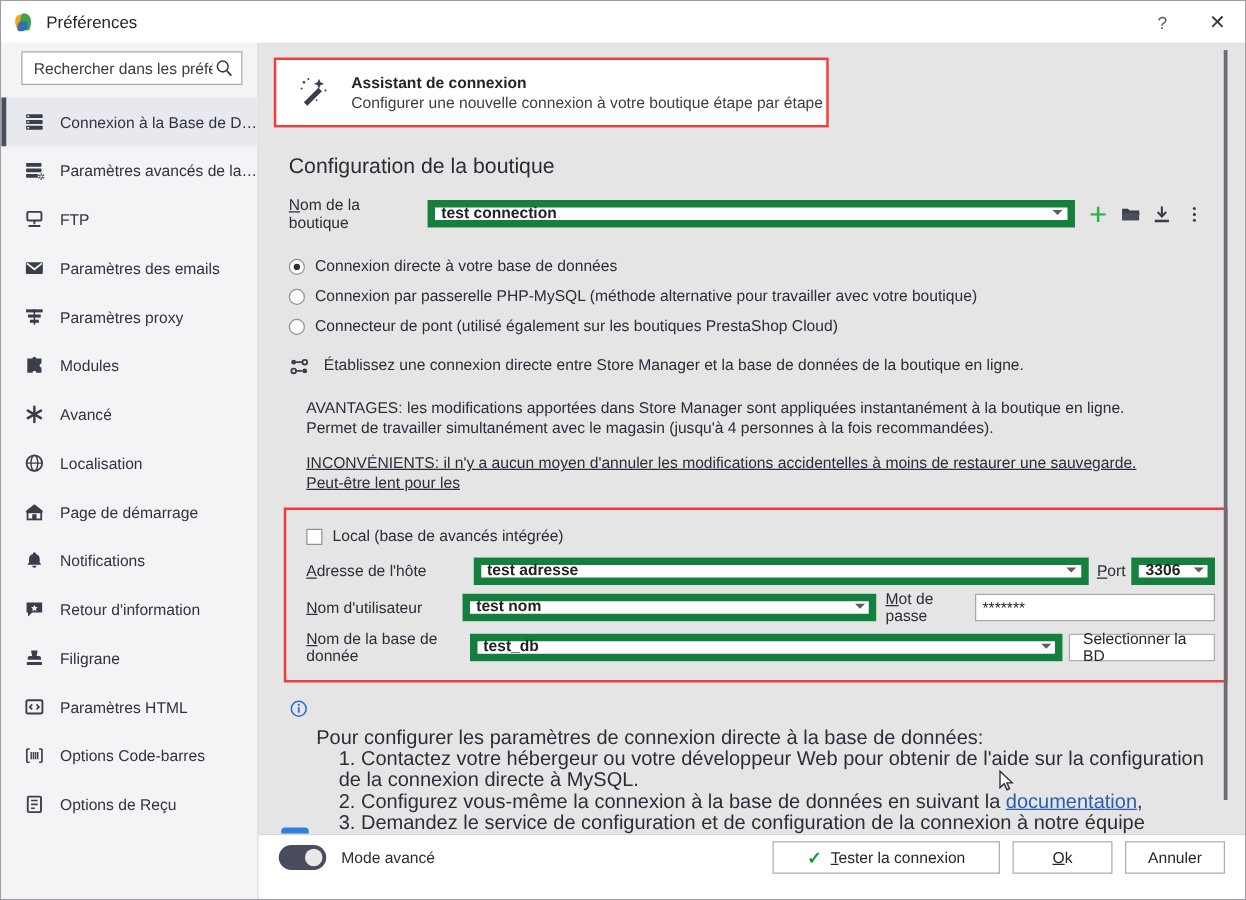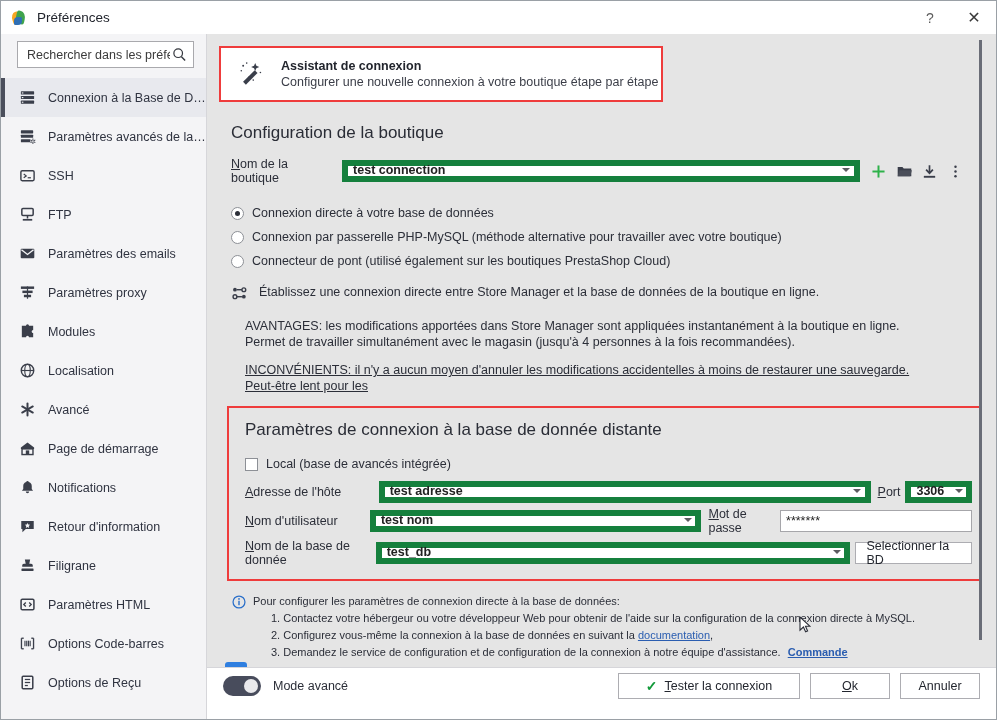--- a/index.html
+++ b/index.html
@@ -162,21 +162,21 @@
   .redbox h3 {
     font-size: 17px; font-weight: normal; color: #2a2d36; margin: 2px 0 13px 8px;
   }
   .checkbox {
     width: 13px; height: 13px; border: 1px solid #8d9096; background: #fff;
     margin-right: 8px; flex: 0 0 auto;
   }
 
   .info-block { display: flex; margin: 12px 0 0 12px; }
   .info-ico { width: 18px; flex: 0 0 auto; margin-right: 4px; padding-top: 1px; }
-  .info-text { font-size: 11px; line-height: 17px; color: #2b2e38; }
+  .info-text { font-size: 16px; line-height: 17px; color: #2b2e38; margin-top: 24px; }
   .info-text a { color: #2a5db0; }
 
   .blue-partial {
     position: absolute; left: 18px; bottom: 0; width: 22px; height: 5px;
     background: #2f7fe0; border-radius: 3px 3px 0 0;
   }
 
   
   .footer {
     height: 52px; min-height: 52px;
@@ -266,30 +266,20 @@
             <svg viewBox="0 0 18 18" width="17" height="17">
                 <rect x="2" y="2.5" width="13" height="3.2" rx="0.6" fill="#3a3e4a"></rect>
                 <rect x="2" y="7.2" width="13" height="3.2" rx="0.6" fill="#3a3e4a"></rect>
                 <rect x="2" y="11.9" width="10" height="3.2" rx="0.6" fill="#3a3e4a"></rect>
                 <text x="11.5" y="17" font-size="8" fill="#3a3e4a">✲</text>
               </svg>
           </span>
           <span class="nav-label">Paramètres avancés de la bas…</span>
         </div>
 
-        <div class="nav-item">
-          <span class="ico">
-            <svg viewBox="0 0 18 18" width="17" height="17">
-                <rect x="2" y="4" width="14" height="10.5" rx="1.4" fill="none" stroke="#3a3e4a" stroke-width="1.5"></rect>
-                <polyline points="5,7.5 7.6,9.4 5,11.3" fill="none" stroke="#3a3e4a" stroke-width="1.3"></polyline>
-                <line x1="9.2" y1="11.4" x2="12.6" y2="11.4" stroke="#3a3e4a" stroke-width="1.3"></line>
-              </svg>
-          </span>
-          <span class="nav-label">SSH</span>
-        </div>
 
         <div class="nav-item">
           <span class="ico">
             <svg viewBox="0 0 18 18" width="17" height="17">
                 <rect x="3" y="2.6" width="12" height="7.4" rx="1.2" fill="none" stroke="#3a3e4a" stroke-width="1.6"></rect>
                 <line x1="9" y1="10" x2="9" y2="13.2" stroke="#3a3e4a" stroke-width="1.6"></line>
                 <line x1="4" y1="14.6" x2="14" y2="14.6" stroke="#3a3e4a" stroke-width="1.8"></line>
               </svg>
           </span>
           <span class="nav-label">FTP</span>
@@ -317,44 +307,44 @@
           <span class="nav-label">Paramètres proxy</span>
         </div>
 
         <div class="nav-item">
           <span class="ico">
             <svg viewBox="0 0 18 18" width="17" height="17">
                 <path d="M3 3h4.4a1.6 1.6 0 113.2 0H15v4.3a1.6 1.6 0 100 3.2V15H10.6a1.6 1.6 0 10-3.2 0H3z" fill="#3a3e4a"></path>
               </svg>
           </span>
           <span class="nav-label">Modules</span>
-        </div>
-
-        <div class="nav-item">
-          <span class="ico">
-            <svg viewBox="0 0 18 18" width="17" height="17">
-                <circle cx="9" cy="9" r="6.6" fill="none" stroke="#3a3e4a" stroke-width="1.5"></circle>
-                <ellipse cx="9" cy="9" rx="2.9" ry="6.6" fill="none" stroke="#3a3e4a" stroke-width="1.2"></ellipse>
-                <line x1="2.4" y1="9" x2="15.6" y2="9" stroke="#3a3e4a" stroke-width="1.2"></line>
-              </svg>
-          </span>
-          <span class="nav-label">Localisation</span>
         </div>
 
         <div class="nav-item">
           <span class="ico">
             <svg viewBox="0 0 18 18" width="17" height="17">
                 <g stroke="#3a3e4a" stroke-width="2.1" stroke-linecap="round">
                   <line x1="9" y1="2.6" x2="9" y2="15.4"></line>
                   <line x1="3.4" y1="5.8" x2="14.6" y2="12.2"></line>
                   <line x1="3.4" y1="12.2" x2="14.6" y2="5.8"></line>
                 </g>
               </svg>
           </span>
           <span class="nav-label">Avancé</span>
+        </div>
+
+        <div class="nav-item">
+          <span class="ico">
+            <svg viewBox="0 0 18 18" width="17" height="17">
+                <circle cx="9" cy="9" r="6.6" fill="none" stroke="#3a3e4a" stroke-width="1.5"></circle>
+                <ellipse cx="9" cy="9" rx="2.9" ry="6.6" fill="none" stroke="#3a3e4a" stroke-width="1.2"></ellipse>
+                <line x1="2.4" y1="9" x2="15.6" y2="9" stroke="#3a3e4a" stroke-width="1.2"></line>
+              </svg>
+          </span>
+          <span class="nav-label">Localisation</span>
         </div>
 
         <div class="nav-item">
           <span class="ico">
             <svg viewBox="0 0 18 18" width="17" height="17">
                 <path d="M9 2.6 16 8v1.6H2V8z" fill="#3a3e4a"></path>
                 <rect x="3.2" y="9.4" width="11.6" height="6" fill="none" stroke="#3a3e4a" stroke-width="1.5"></rect>
                 <rect x="7.2" y="11" width="3.6" height="4.4" fill="#3a3e4a"></rect>
               </svg>
           </span>
@@ -523,21 +513,20 @@
                 <circle cx="13.6" cy="12.4" r="2" fill="#3a3e4a"></circle>
               <line x1="6.2" y1="12.4" x2="11.6" y2="12.4" stroke="#3a3e4a" stroke-width="1.5"></line>
             </svg>
           </span>
           <div class="desc-main">Établissez une connexion directe entre Store Manager et la base de données de la boutique en ligne.</div>
         </div>
         <div class="desc-para" style="width:720px;">AVANTAGES: les modifications apportées dans Store Manager sont appliquées instantanément à la boutique en ligne. Permet de travailler simultanément avec le magasin (jusqu'à 4 personnes à la fois recommandées).</div>
         <div class="desc-para" style="margin-top:12px; width:720px;text-decoration:underline;">INCONVÉNIENTS: il n'y a aucun moyen d'annuler les modifications accidentelles à moins de restaurer une sauvegarde. Peut-être lent pour les</div>
 
         <div class="redbox">
-          <h3>Paramètres de connexion à la base de donnée distante</h3>
 
           <div class="row" style="margin-left:8px; height:22px;">
             <span class="checkbox"></span>
             <span class="fld-label">Local (base de avancés intégrée)</span>
           </div>
 
           <div class="row" style="margin-left:8px; margin-top:6px;">
             <span class="fld-label" style="width:143px;"><u>A</u>dresse de l'hôte</span>
             <div class="combo" style="width:525px;">
               <span class="val">test adresse</span>

